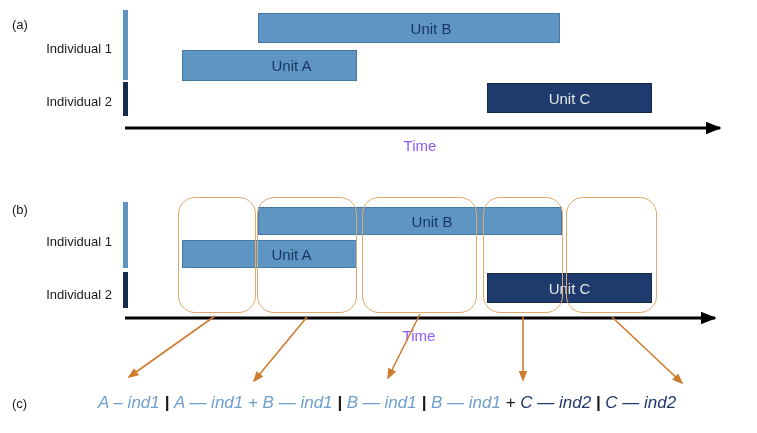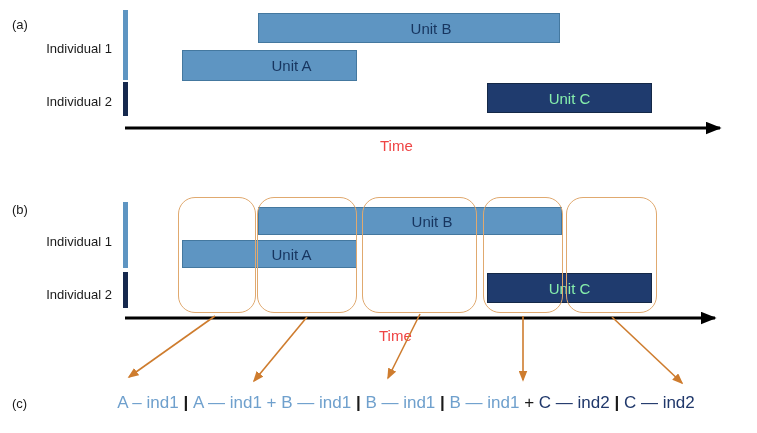--- a/index.html
+++ b/index.html
@@ -1,28 +1,28 @@
 <!DOCTYPE html>
 <html><head>
 <meta charset="utf-8">
 <style>
   html,body{margin:0;padding:0;background:#ffffff;}
   body{font-family:"Liberation Sans", sans-serif;}
   .canvas{position:relative;width:757px;height:433px;background:#ffffff;overflow:hidden;}
   .panel-label{position:absolute;font-size:13px;color:#1a1a1a;}
   .ind-label{position:absolute;left:12px;width:100px;text-align:right;font-size:13px;color:#1a1a1a;}
-  .time-label{position:absolute;width:80px;text-align:left;font-size:15px;color:#ef4444;}
+  .time-label{position:absolute;width:80px;text-align:center;font-size:15px;color:#8b5cf6;}
   .bar{position:absolute;box-sizing:border-box;display:flex;align-items:center;justify-content:center;z-index:2;}
   .bar-label{font-size:15px;line-height:1;}
   .text-navy{color:#17355F;padding-left:44px;}
-  .text-white{color:#86efac;}
+  .text-white{color:#e5e5e5;}
   .axis-bar{position:absolute;z-index:2;}
   .seg-rect{position:absolute;box-sizing:border-box;border:1px solid #E0A96F;border-radius:17px;background:transparent;z-index:5;}
   #overlay{position:absolute;left:0;top:0;z-index:4;}
-  .bottom-line{position:absolute;left:92px;top:393px;width:628px;text-align:center;font-size:17px;white-space:pre;z-index:1;}
+  .bottom-line{position:absolute;left:98px;top:393px;width:628px;font-size:17px;white-space:pre;z-index:1;font-style:italic;}
   .seg{white-space:pre;}
   .seg-light{color:#6FA0CD;}
   .seg-navy{color:#20386B;}
   .seg-black{color:#1a1a1a;}
   .seg-bold{font-weight:700;}
 </style>
 </head>
 <body>
 
 <div class="canvas">

